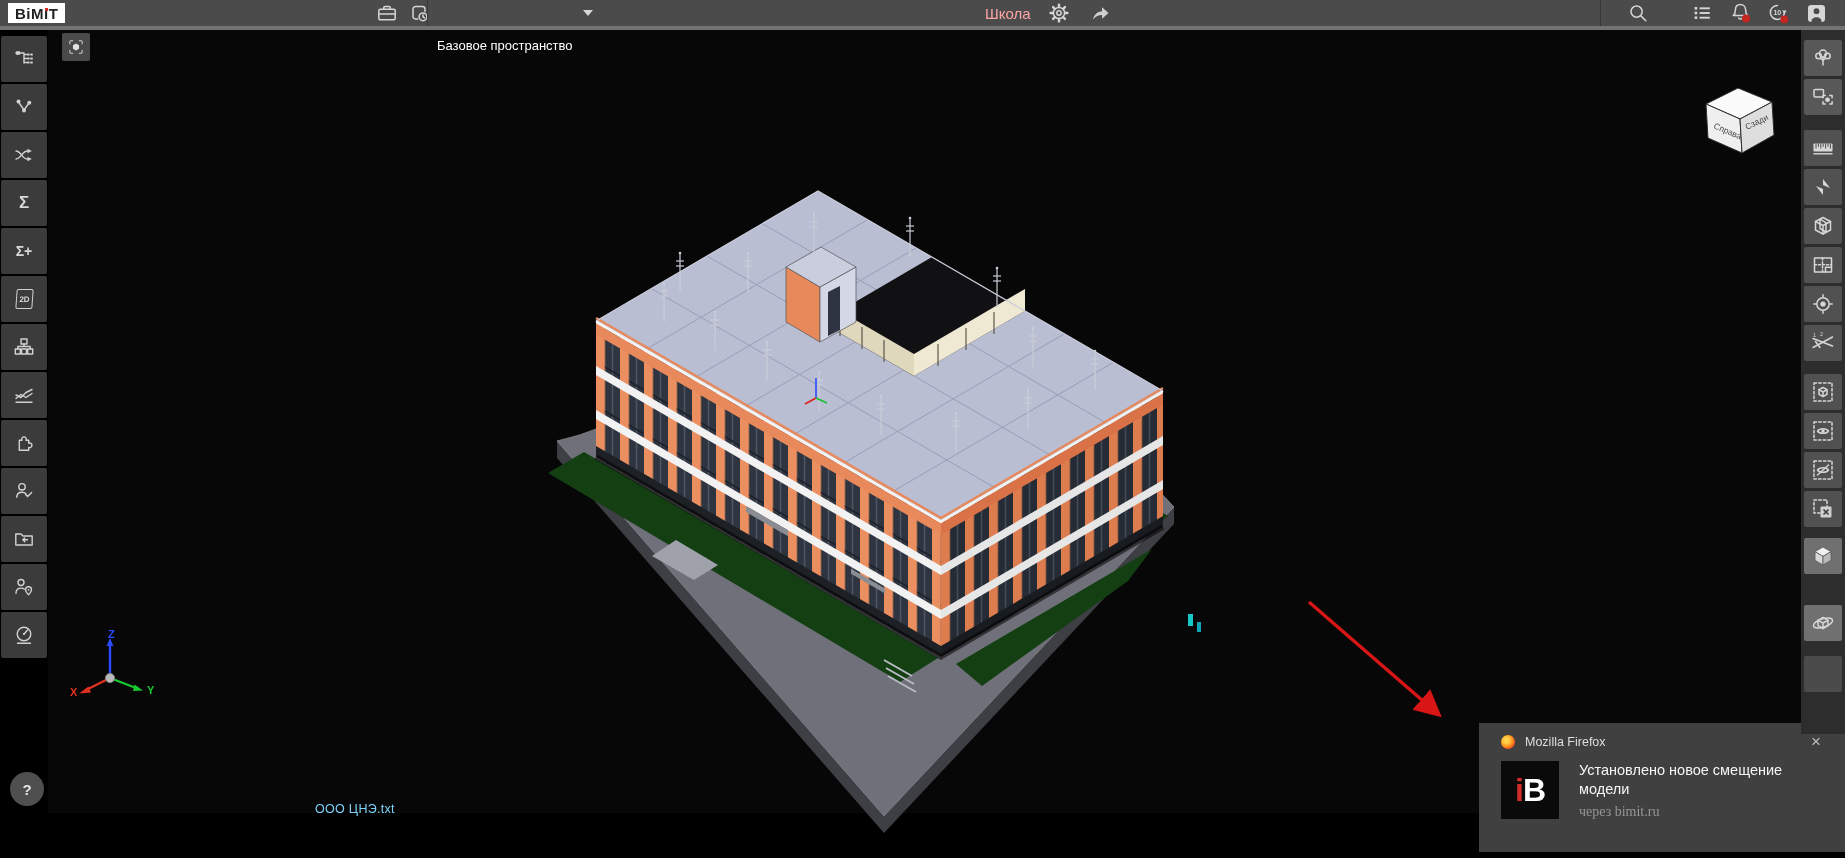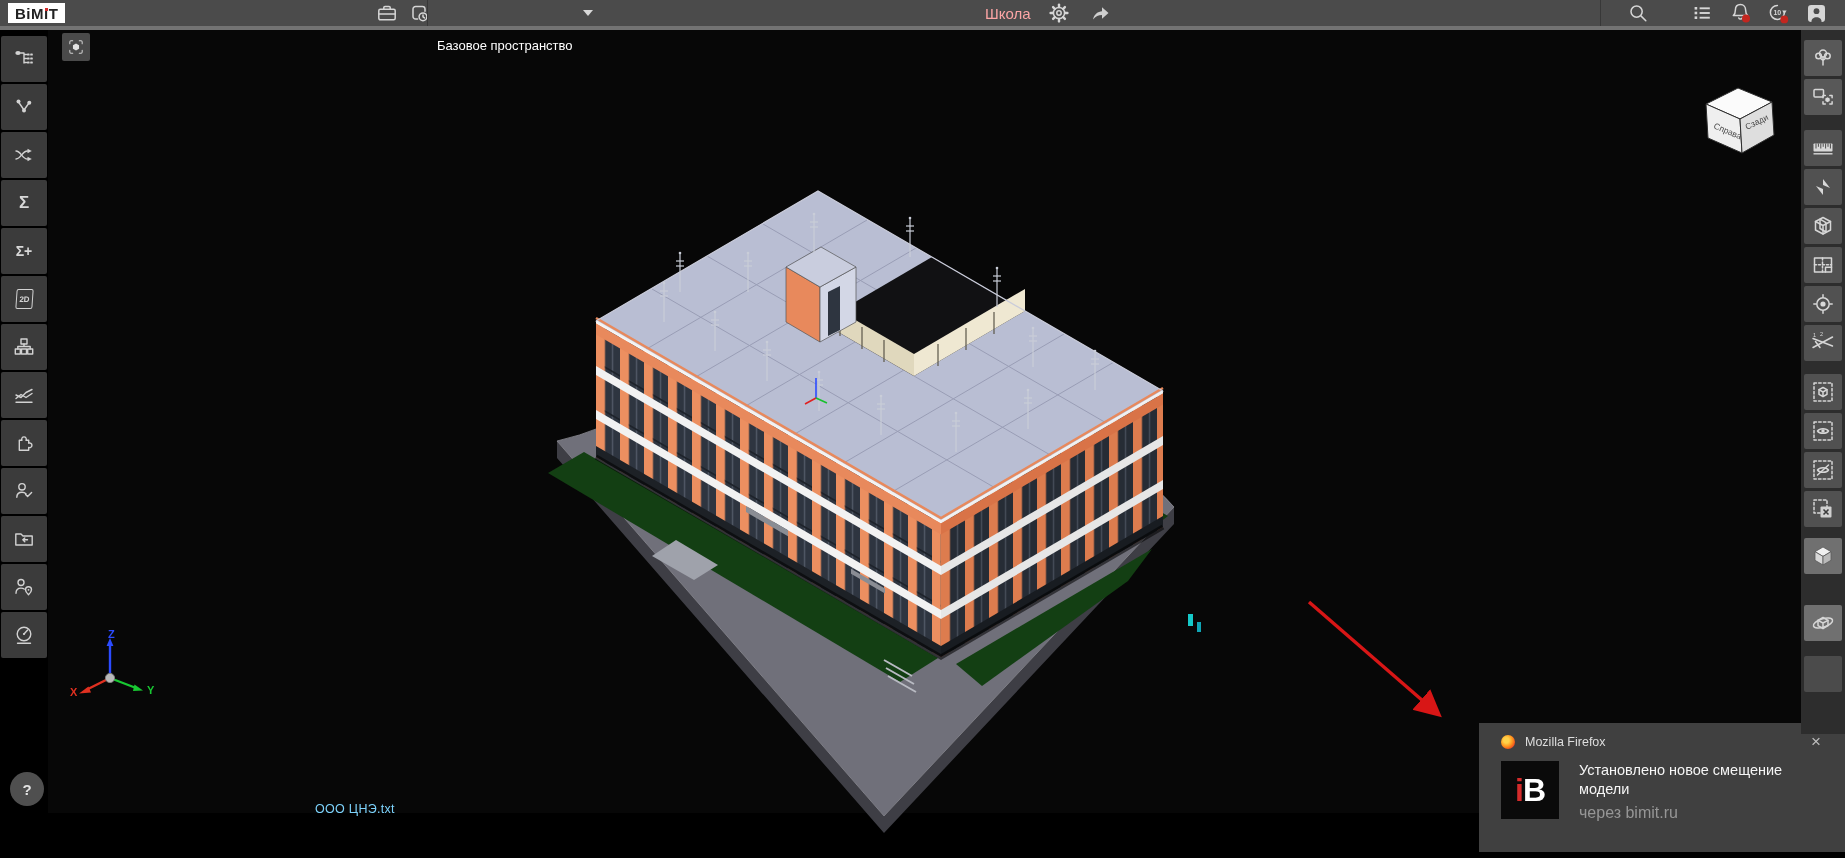--- a/index.html
+++ b/index.html
@@ -58,21 +58,21 @@
   .ff-logo{width:14px;height:14px;border-radius:50%;
            background:radial-gradient(circle at 38% 38%, #ffd24a 0 22%, #ff9a1f 48%, #f2551d 72%, #b5007f 100%);}
   .toast-app{color:#dedede;font-size:12.5px;}
   .toast-close{position:absolute;right:18px;top:8px;background:none;border:0;color:#bdbdbd;font-size:17px;cursor:pointer;}
   .toast-body{display:flex;margin-top:12px;}
   .toast-icon{width:58px;height:58px;background:#0a0a0a;display:flex;align-items:center;justify-content:center;
               font-weight:800;font-size:32px;letter-spacing:-1px;}
   .toast-icon .i{color:#d42b2b;} .toast-icon .b{color:#fff;}
   .toast-text{margin-left:20px;width:232px;}
   .toast-title{color:#f5f5f5;font-size:14.5px;font-weight:400;line-height:1.3;}
-  .toast-src{color:#969696;font-size:16px;margin-top:5px;}
+  .toast-src{color:#969696;font-size:14px;margin-top:5px;font-family:Liberation Serif, serif;}
   svg{display:block;}
   .st{stroke:#d6d6d6;stroke-width:1.5;fill:none;stroke-linecap:round;stroke-linejoin:round;}
   .st14{stroke:#d2d2d2;stroke-width:1.4;fill:none;stroke-linecap:round;stroke-linejoin:round;}
 </style>
 </head>
 <body>
 
 <div class="topbar">
   <div class="logo">
     <span>BiM</span>

